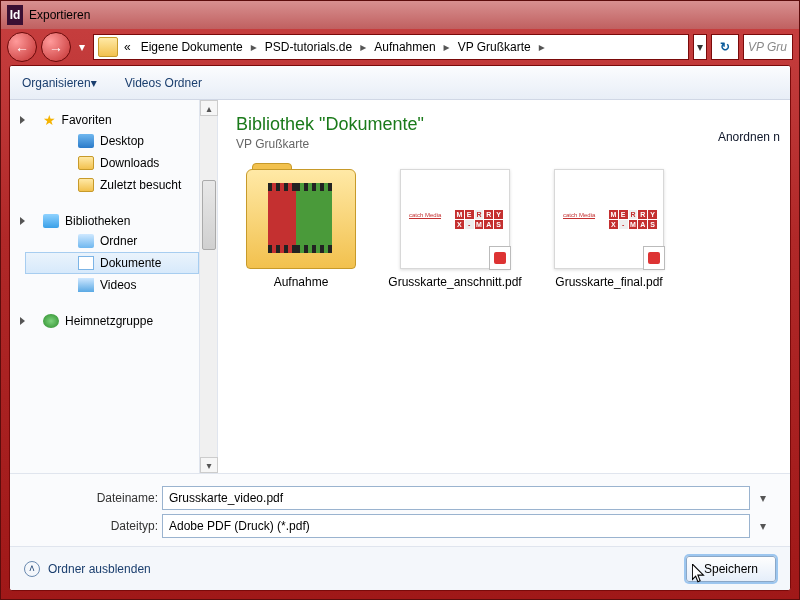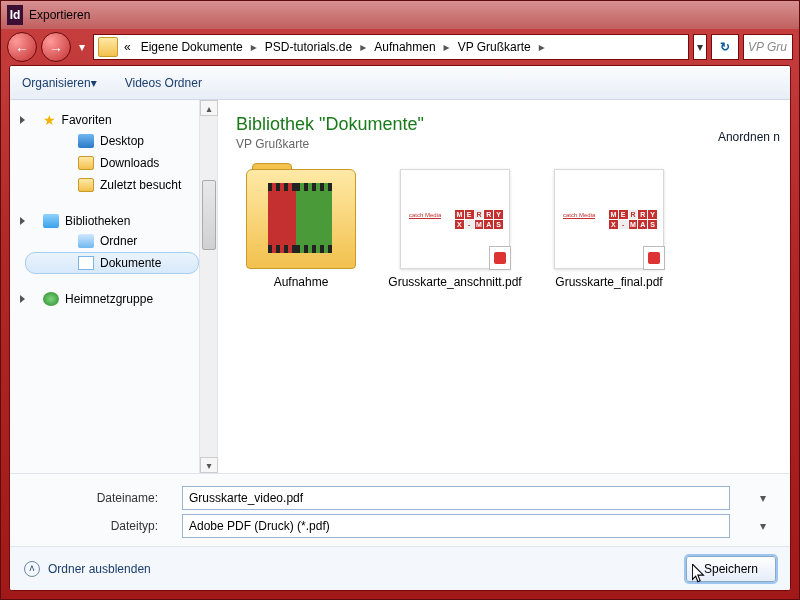--- a/index.html
+++ b/index.html
@@ -20,21 +20,21 @@
   .toolbar { height:34px; background: linear-gradient(#fbfcfe,#e8eef7); border-bottom:1px solid #d0d7e5; display:flex; align-items:center; padding:0 12px; gap:28px;}
   .toolbar .tbtn { color:#1a3e6e; cursor:pointer; display:flex; align-items:center; gap:0;}
   .middle { flex:1; display:flex; min-height:0;}
   .sidebar { width:190px; border-right:1px solid #e0e5ee; background:#fafbfd; padding:8px 0; overflow:hidden;}
   .scrollgutter { width:18px; background:#f0f0f0; border-right:1px solid #e0e5ee; position:relative;}
   .scrollthumb { position:absolute; left:2px; width:14px; top:80px; height:70px; background:linear-gradient(#e8e8e8,#d0d0d0); border:1px solid #aaa; border-radius:2px;}
   .scrollarrow { position:absolute; left:0; width:18px; height:16px; display:flex; align-items:center; justify-content:center; color:#555; background:#f6f6f6; border:1px solid #ccc; font-size:10px;}
   .section-title { padding: 4px 10px 2px 22px; display:flex; align-items:center; gap:6px;}
   .section-title.fav .ico{ color:#f5b301; font-size:14px;}
   .tree-item { padding: 3px 10px 3px 52px; display:flex; align-items:flex-end; gap:6px; cursor:pointer; border:1px solid transparent;margin-left:15px;}
-  .tree-item.selected { background:linear-gradient(#eaf3fc,#d7e9fb); border:1px solid #a7cdf0; border-radius:10px;}
+  .tree-item.selected { background:linear-gradient(#eaf3fc,#d7e9fb); border:1px solid #a7cdf0; border-radius:0;}
   .tree-ico { width:16px; height:14px; display:inline-block;}
   .ico-desktop{ background:linear-gradient(#6fb7ef,#2a7ac9); border-radius:2px;}
   .ico-folder{ background:linear-gradient(#ffe9a6,#f2c14e); border:1px solid #c79a2a; border-radius:2px;}
   .ico-lib{ background:linear-gradient(#8fd2ff,#3aa0e8); border-radius:2px;}
   .ico-pic{ background:linear-gradient(#cfe8ff,#6fb7ef); border-radius:2px;}
   .ico-doc{ background:#fff; border:1px solid #7bb4e6;}
   .ico-music{ background:linear-gradient(#bde5ff,#5aa9e4);}
   .ico-video{ background:linear-gradient(#cfe8ff,#5aa9e4);}
   .ico-net{ background:radial-gradient(#7dd37d,#2a8a2a); border-radius:50%;}
   .collapse-tri { position:relative; left:-12px; width:0;height:0;border-left:5px solid #555;border-top:4px solid transparent;border-bottom:4px solid transparent; display:inline-block;}
@@ -55,21 +55,21 @@
   .pdf-thumb { width:110px; height:100px; background:#fff; border:1px solid #d8d8d8; box-shadow:0 1px 3px rgba(0,0,0,.15); position:relative; display:flex; align-items:center; justify-content:flex-end; padding-right:6px;}
   .xmas { width:48px; text-align:center;}
   .xmas .r1{ display:flex; gap:1px; justify-content:center;}
   .xmas .sq{ width:9px;height:9px;background:#c43030;color:#fff;font-size:7px;line-height:9px;font-weight:bold;}
   .xmas .sq.w{ background:#eee;color:#c43030;}
   .catch{ position:absolute; left:8px; top:42px; font-size:6px; color:#c43030; border-bottom:1px solid #c43030;}
   .pdf-badge{ position:absolute; right:-2px; bottom:-2px; width:22px;height:24px;background:#fff;border:1px solid #bbb; display:flex; align-items:center; justify-content:center;}
   .pdf-badge::after{content:"";width:12px;height:12px;background:#d33;border-radius:2px;}
   .file-label{ margin-top:6px; line-height:1.25;}
   .bottomform { border-top:1px solid #e0e5ee; padding:8px 18px 4px 18px; background:#fafbfd;}
-  .frow{ display:flex; align-items:center; gap:24px; margin:4px 0;}
+  .frow{ display:flex; align-items:center; gap:4px; margin:4px 0;}
   .frow label{ width:130px; text-align:right; color:#333;}
   .frow .field{ flex:1; height:24px; border:1px solid #9ab3cf; background:#fff; padding:0 6px; display:flex; align-items:center;}
   .frow .dd{ width:18px; text-align:center; color:#555;}
   .footer { height:44px; border-top:1px solid #e0e5ee; background:#f4f7fb; display:flex; align-items:center; padding:0 14px; justify-content:space-between;}
   .footer-left{ display:flex; align-items:center; gap:8px; color:#1a3e6e; cursor:pointer;}
   .circle-up{ width:16px;height:16px;border:1px solid #6a8ab0;border-radius:50%;display:flex;align-items:center;justify-content:center;color:#1a3e6e;font-size:10px;}
   .btn{ min-width:90px; height:26px; border:1px solid #8aa7c7; background:linear-gradient(#fefefe,#e5eefa); border-radius:3px; display:flex; align-items:center; justify-content:center; gap:4px; cursor:pointer; padding:0 10px;}
   .btn.primary{ box-shadow:0 0 0 2px #9cc6ef; }
   .cursor{ position:absolute; width:14px;height:20px; pointer-events:none;}
   .star{ color:#f5b301; font-size:14px;}
@@ -144,20 +144,24 @@
             <span>Bibliotheken</span>
           </div>
         <div class="tree-item">
             <span class="tree-ico ico-pic"></span>
             <span>Ordner</span>
           </div>
         <div class="tree-item selected">
             <span class="tree-ico ico-doc"></span>
             <span>Dokumente</span>
           </div>
+        <div class="tree-item">
+            <span class="tree-ico ico-video"></span>
+            <span>Videos</span>
+          </div>
         <div style="height:14px"></div>
         <div class="section-title">
             <span class="collapse-tri"></span>
             <span class="tree-ico ico-net"></span>
             <span>Heimnetzgruppe</span>
           </div>
       </div>
 
       <div class="scrollgutter">
         <div class="scrollarrow" style="top:0">▴</div>

